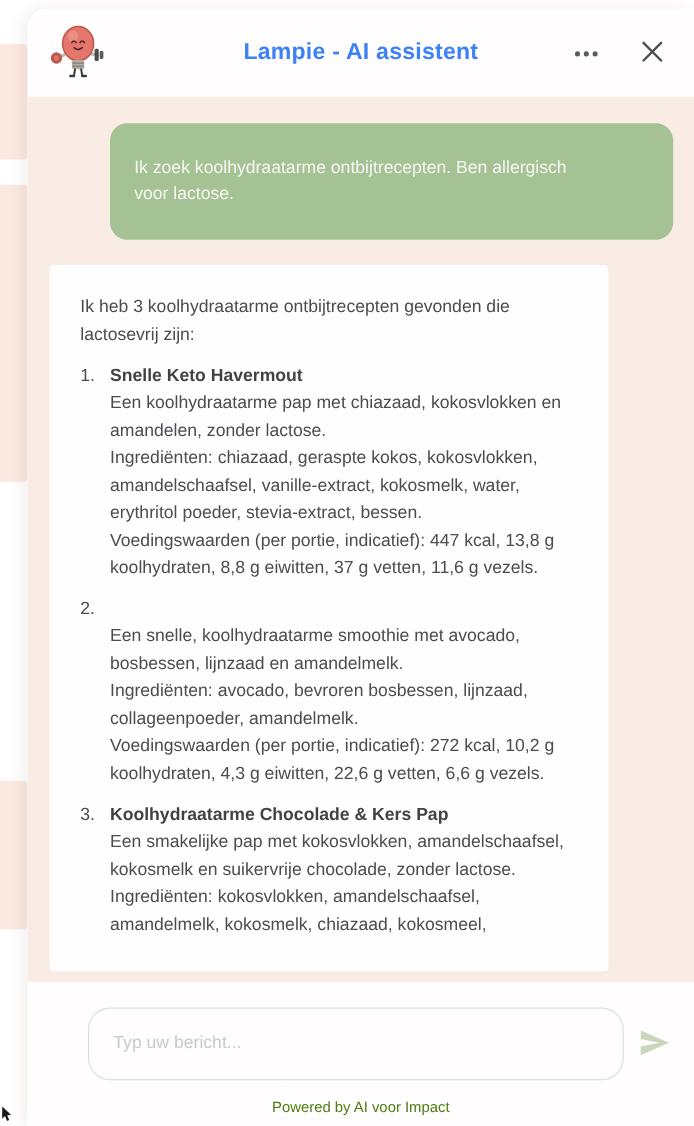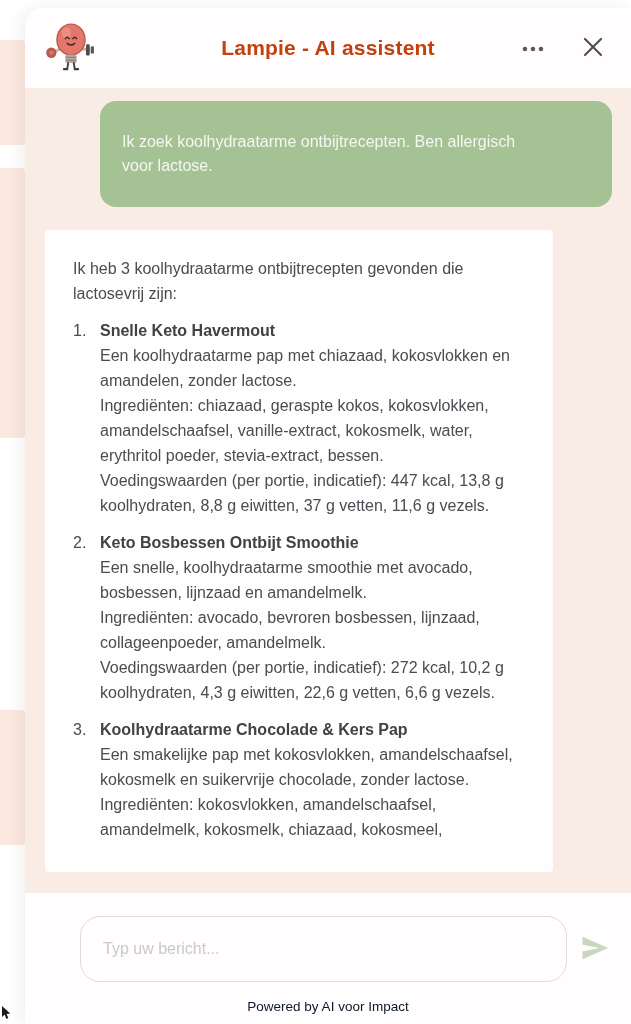--- a/index.html
+++ b/index.html
@@ -25,32 +25,32 @@
     box-shadow:-5px 0 14px rgba(90,60,50,.08);
     overflow:hidden;
   }
 
   
   .header { position:absolute; left:0; top:0; width:100%; height:80px; background:#fffdfd; }
   .mascot { position:absolute; left:16px; top:10px; width:60px; height:62px; }
   .title  {
     position:absolute; left:0; right:0; top:0; height:80px;
     display:flex; align-items:center; justify-content:center;
-    font-size:21px; font-weight:800; color:#c2410c; letter-spacing:.2px;text-align:right;
+    font-size:21px; font-weight:800; color:#3b82f6; letter-spacing:.2px;text-align:right;
   }
   .header-actions {
     position:absolute; right:22px; top:0; height:80px;
     display:flex; align-items:center; gap:28px;
   }
   .icon-btn { background:none; border:none; cursor:pointer; display:flex; align-items:center; padding:4px; }
 
   
   .chat {
     position:absolute; left:0; top:80px; width:100%; height:805px;
-    background:#f9ece4; overflow:hidden; padding:13px 0 0 0;
+    background:#f9ece4; overflow:hidden; padding:24px 0 0 0;
   }
   .bubble-user {
     margin-left:75px; width:512px; min-height:106px;
     background:#a5c294; border-radius:16px;
     padding:29px 26px 29px 22px;
     color:#f5f7f1; font-size:16px; line-height:24px;
   }
   .bubble-user .txt { display:block; max-width:412px; }
 
   .card {
@@ -73,21 +73,21 @@
     background:#fffdfd; padding:0 22px; font-size:16px; color:#4b4b51;
     font-family:"Liberation Sans", sans-serif; outline:none;
   }
   .input-box::placeholder { color:#c9c9c6; }
   .send-btn {
     width:52px; height:52px; border:none; background:none; cursor:pointer;
     display:flex; align-items:center; justify-content:center; margin-left:2px;
   }
   .powered {
     position:absolute; left:0; right:0; top:106px; text-align:center;
-    font-size:13.5px; color:#0f172a;
+    font-size:13.5px; color:#4d7c0f;
   }
 
   .mouse-cursor { position:absolute; left:1px; top:1006px; width:12px; height:14px; }
 </style>
 </head>
 <body>
 
 <div class="page-strip">
   <div class="strip-block b1"></div>
   <div class="strip-block b2"></div>
@@ -163,21 +163,21 @@
           <span class="r-title">Snelle Keto Havermout</span><br>
           <span>Een koolhydraatarme pap met chiazaad, kokosvlokken en amandelen, zonder lactose.</span><br>
           <span>Ingrediënten: chiazaad, geraspte kokos, kokosvlokken, amandelschaafsel, vanille-extract, kokosmelk, water, erythritol poeder, stevia-extract, bessen.</span><br>
           <span>Voedingswaarden (per portie, indicatief): 447 kcal, 13,8 g koolhydraten, 8,8 g eiwitten, 37 g vetten, 11,6 g vezels.</span>
         </div>
       </div>
 
       <div class="recipe">
         <span class="num">2.</span>
         <div class="body">
-          <span class="r-title">Keto Bosbessen Ontbijt Smoothie</span><br>
+          <br>
           <span>Een snelle, koolhydraatarme smoothie met avocado, bosbessen, lijnzaad en amandelmelk.</span><br>
           <span>Ingrediënten: avocado, bevroren bosbessen, lijnzaad, collageenpoeder, amandelmelk.</span><br>
           <span>Voedingswaarden (per portie, indicatief): 272 kcal, 10,2 g koolhydraten, 4,3 g eiwitten, 22,6 g vetten, 6,6 g vezels.</span>
         </div>
       </div>
 
       <div class="recipe">
         <span class="num">3.</span>
         <div class="body">
           <span class="r-title">Koolhydraatarme Chocolade &amp; Kers Pap</span><br>

